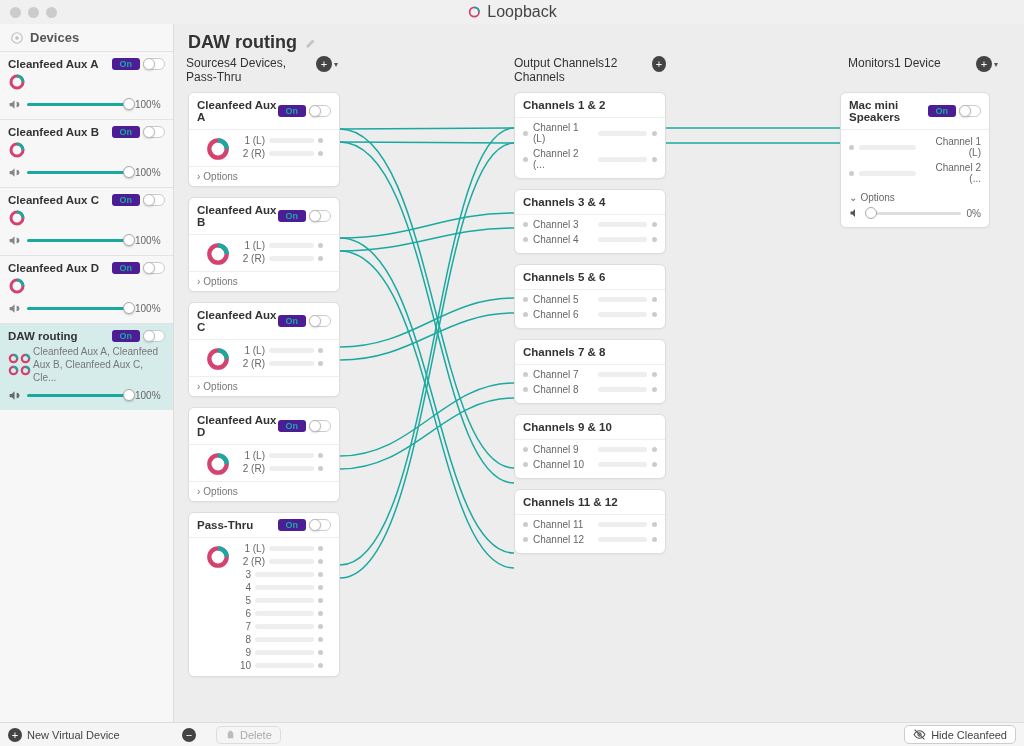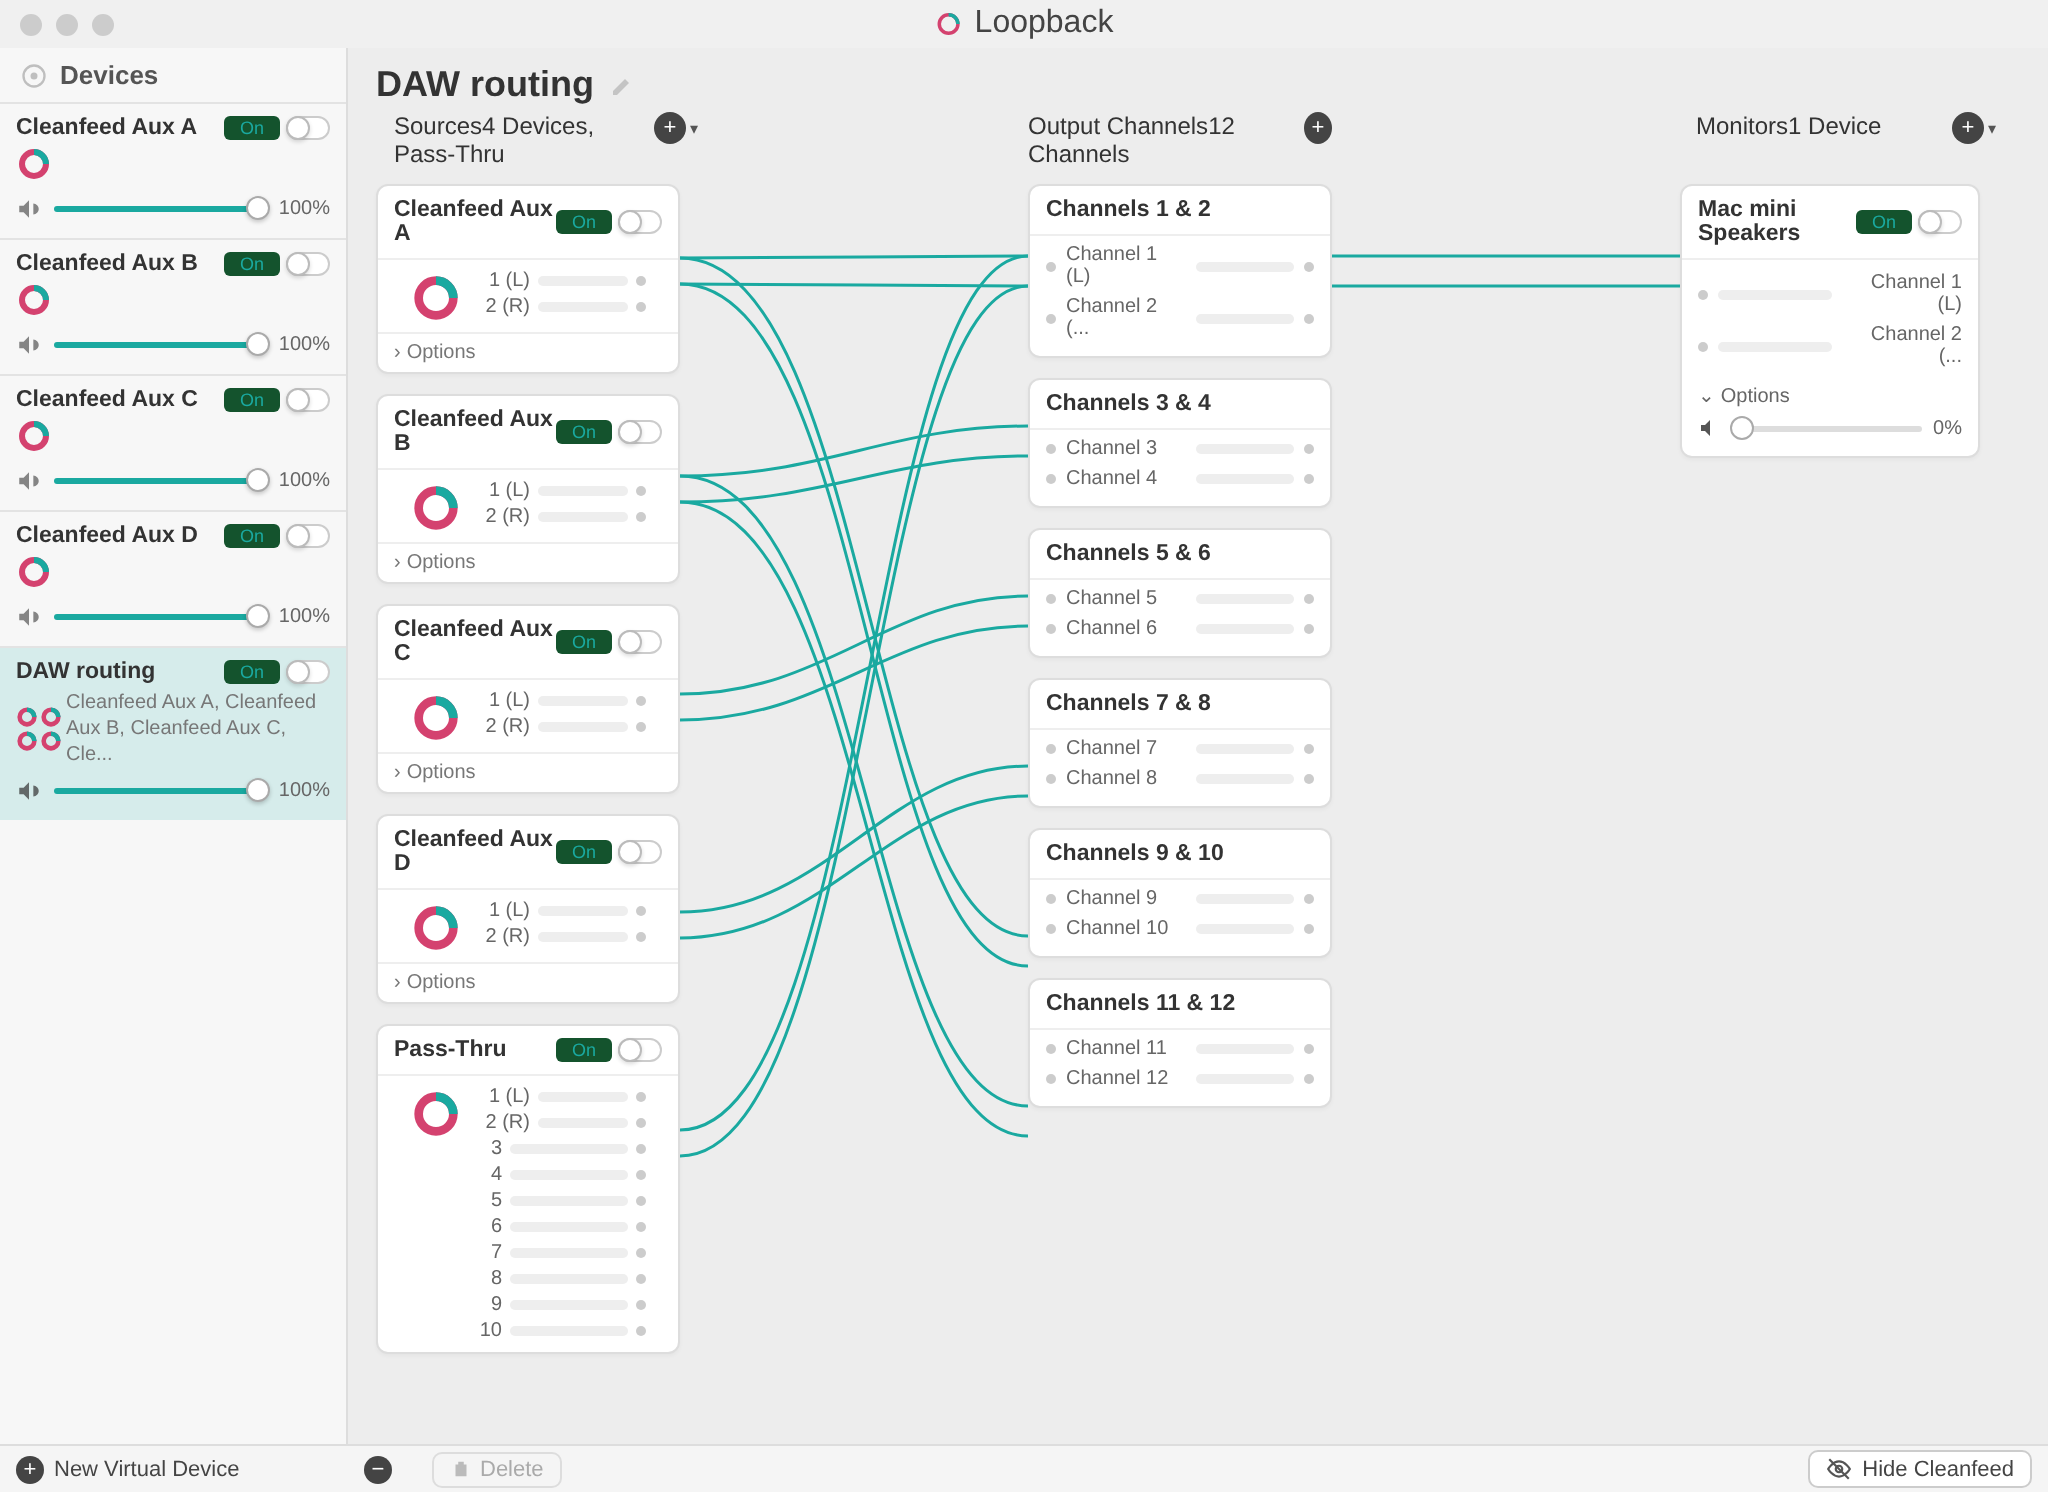--- a/index.html
+++ b/index.html
@@ -11,31 +11,31 @@
 .app-icon { width: 14px; height: 14px; }
 .content { display: flex; height: 698px; }
 .sidebar { width: 174px; background: #f7f7f7; border-right: 1px solid #ddd; display: flex; flex-direction: column; }
 .sidebar-head { display: flex; align-items: center; gap: 6px; padding: 6px 10px; font-weight: 700; font-size: 13px; color: #555; }
 .sidebar-head svg { width: 14px; height: 14px; opacity: 0.5; }
 .dev-item { padding: 6px 8px 4px 8px; border-top: 1px solid #e3e3e3; }
 .dev-item.active { background: #d6eceb; }
 .dev-row1 { display: flex; align-items: center; justify-content: space-between; }
 .dev-name { font-size: 11.5px; font-weight: 700; }
 .toggle { display: flex; align-items: center; gap: 3px; }
-.toggle-badge { font-size: 9px; color: #1aa9a0; background: #14532d; border-radius: 3px; padding: 1px 8px; font-weight: 400; }
+.toggle-badge { font-size: 9px; color: #1aa9a0; background: #4c1d95; border-radius: 3px; padding: 1px 8px; font-weight: 700; }
 .toggle-sw { width: 22px; height: 12px; background: #fff; border: 1px solid #ccc; border-radius: 7px; position: relative; }
 .toggle-sw::after { content:''; position:absolute; width:10px; height:10px; background:#fff; border:1px solid #bbb; border-radius:50%; top:-1px; left:-1px; box-shadow:0 1px 2px rgba(0,0,0,.15); }
 .dev-icon-row { padding: 3px 0 2px 0; }
 .dev-icons-multi { display: flex; gap: 2px; align-items: center; }
 .dev-subtext { font-size: 10px; color: #777; line-height: 1.3; flex: 1; }
 .vol-row { display: flex; align-items: center; gap: 6px; padding: 2px 0 4px 0; }
 .vol-row svg { width: 13px; height: 13px; opacity: 0.7; }
 .vol-track { flex: 1; height: 3px; background: #1aa9a0; border-radius: 2px; position: relative; }
 .vol-thumb { position: absolute; right: -6px; top: -5px; width: 12px; height: 12px; background: #fff; border: 1px solid #aaa; border-radius: 50%; box-shadow: 0 1px 2px rgba(0,0,0,.2); }
-.vol-pct { font-size: 10px; color: #666; width: 30px; text-align: right; }
+.vol-pct { font-size: 10px; color: #666; width: 30px; }
 .main { flex: 1; background: #ededed; padding: 8px 12px 0 14px; position: relative; overflow: hidden; }
 .page-title-row { display: flex; align-items: center; gap: 8px; padding-bottom: 6px; }
 .page-title { font-size: 18px; font-weight: 700; color: #333; }
 .pencil { width: 12px; height: 12px; opacity: 0.4; }
 .col-head-left { flex-direction: column; }
 .add-btn { width: 16px; height: 16px; background: #444; border-radius: 50%; display: flex; align-items: center; justify-content: center; color: #fff; font-size: 11px; margin-left: auto; }
 .add-btn-wrap { display:flex; align-items:center; gap:2px; }
 .chev-tiny { font-size:8px; color:#555; }
 .card { background: #fff; border: 1px solid #ddd; border-radius: 6px; margin-bottom: 10px; box-shadow: 0 1px 2px rgba(0,0,0,.04); position: relative; }
 .card-head { display: flex; align-items: center; justify-content: space-between; padding: 6px 8px; border-bottom: 1px solid #eee; }
@@ -65,21 +65,21 @@
 .bb-btn { display:flex; align-items:center; gap:5px; font-size:11px; color:#444; cursor:pointer; }
 .bb-circle { width:14px; height:14px; border-radius:50%; background:#444; color:#fff; display:flex; align-items:center; justify-content:center; font-size:11px; }
 .bb-del { margin-left:12px; border:1px solid #ddd; border-radius:5px; padding:2px 8px; font-size:11px; color:#aaa; display:flex; align-items:center; gap:4px; }
 .bb-right { margin-left:auto; border:1px solid #ccc; border-radius:5px; padding:2px 8px; font-size:11px; color:#444; display:flex; align-items:center; gap:5px; background:#fff; }
 svg.wire-layer { position:absolute; top:0; left:0; pointer-events:none; z-index: 5; }
 .col-area { position: absolute; top: 68px; }
 .col-area.src { left: 14px; width:152px; }
 .col-area.out { left: 340px; width:152px; }
 .col-area.mon { left: 666px; width:150px; }
 .heads-abs { position:absolute; top:32px; }
-.heads-abs.h1 { left:23px; width:152px; }
+.heads-abs.h1 { left:12px; width:152px; }
 .heads-abs.h2 { left:340px; width:152px; }
 .heads-abs.h3 { left:674px; width:150px; }
 .head-flex { display:flex; justify-content:space-between; align-items:flex-start; }
 .passthru-ch { justify-content: flex-end; }
 .passthru-ch .ch-label { width: 14px; }
 </style>
 </head>
 <body>
 
 <div class="titlebar">

